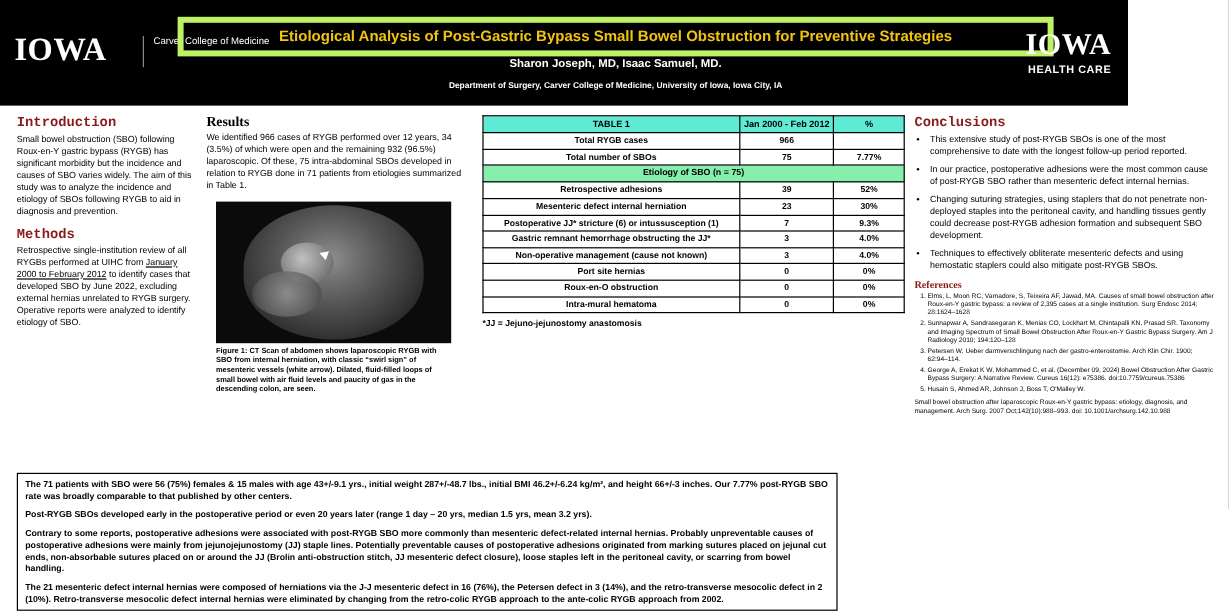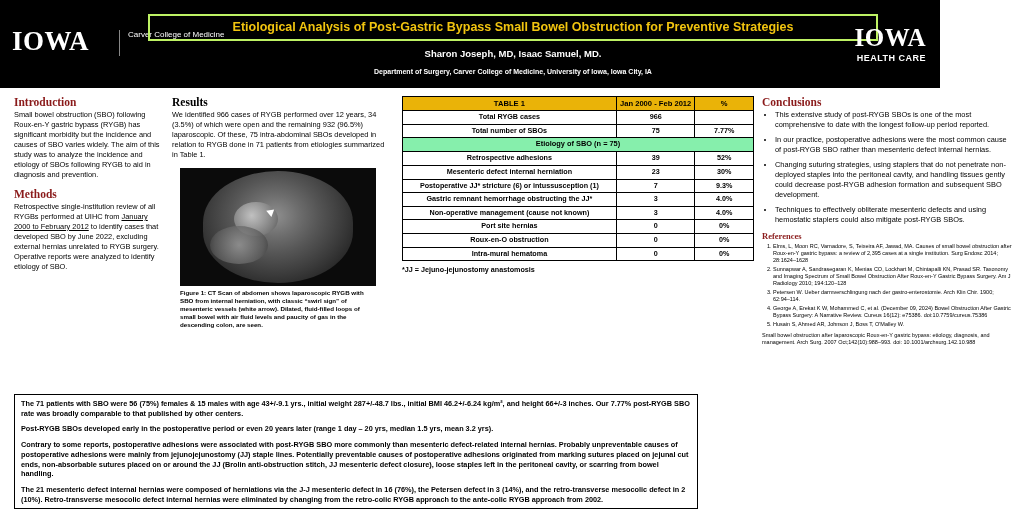--- a/index.html
+++ b/index.html
@@ -24,21 +24,21 @@
     position: absolute;
     left: 0; top: 0;
     width: 940px;
     height: 88px;
     background: #000000;
   }
   .title-box {
     position: absolute;
     left: 148px; top: 14px;
     width: 730px;
-    border: 2px solid #bef264;
+    border: 5px solid #bef264;
     padding: 4px 6px;
     box-sizing: border-box;
   }
   .title-text {
     color: #f1c40f;
     font-size: 12.5px;
     font-weight: bold;
     text-align: center;
     line-height: 1.2;
   }
@@ -100,21 +100,21 @@
   }
   
   .col {
     position: absolute;
     box-sizing: border-box;
   }
   .sec-head {
     color: #8a1a1a;
     font-size: 11.5px;
     font-weight: bold;
-    font-family: Liberation Serif, serif;
+    font-family: Liberation Mono, monospace;
     margin-bottom: 2px;
   }
   .sec-head-black {
     color: #000000;
     font-size: 11.5px;
     font-weight: bold;
     font-family: "Liberation Serif", serif;
     margin-bottom: 2px;
   }
   .body-text {
@@ -199,21 +199,21 @@
   }
   table.t1 td, table.t1 th {
     border: 1px solid #000;
     padding: 2px 3px;
     vertical-align: middle;
     font-weight: bold;
     text-align: center;
     line-height: 1.2;
   }
   table.t1 th.hdr {
-    background: #eab308;
+    background: #5eead4;
     text-align: center;
     font-size: 7.6px;
   }
   table.t1 td.sub {
     background: #86efac;
     text-align: center;
     font-size: 7.4px;
   }
   .c-label { width: 212px; }
   .c-num { width: 78px; }

